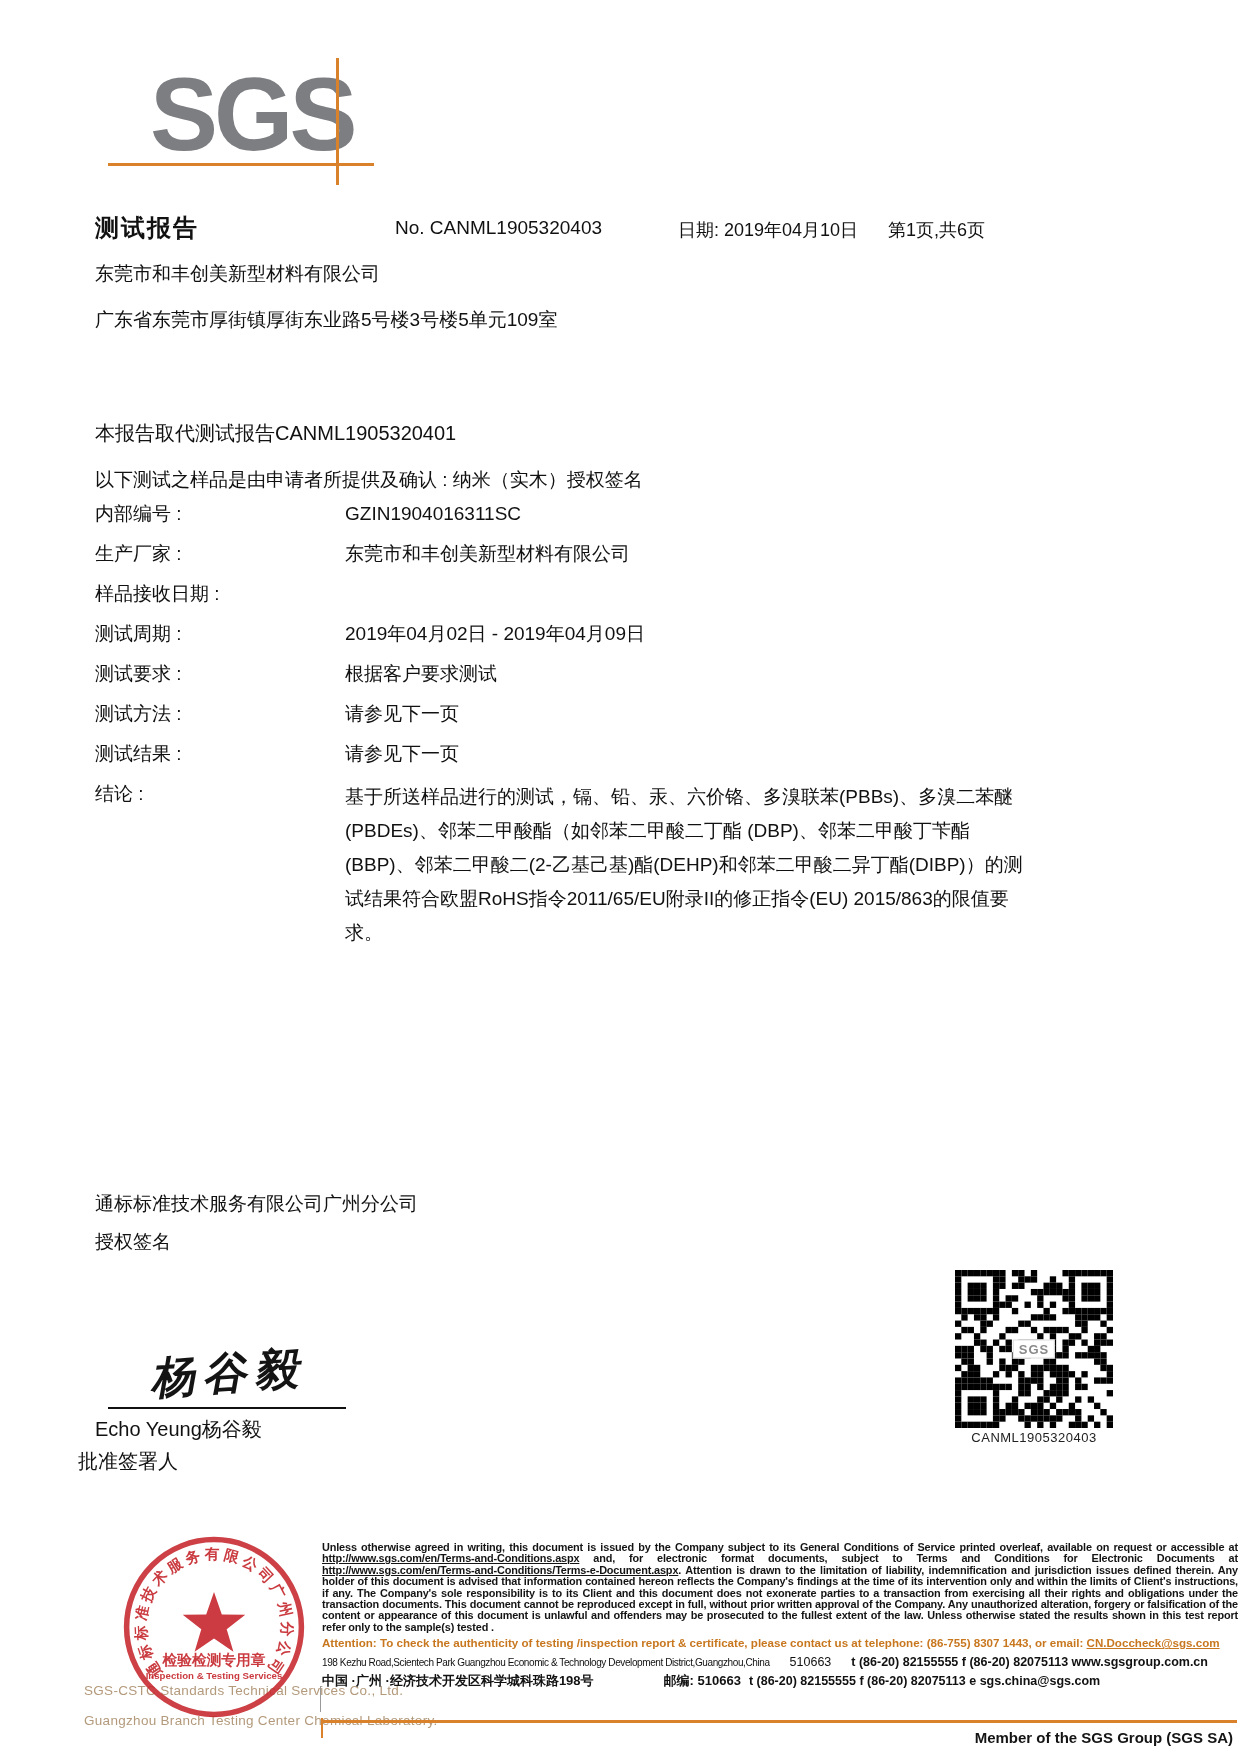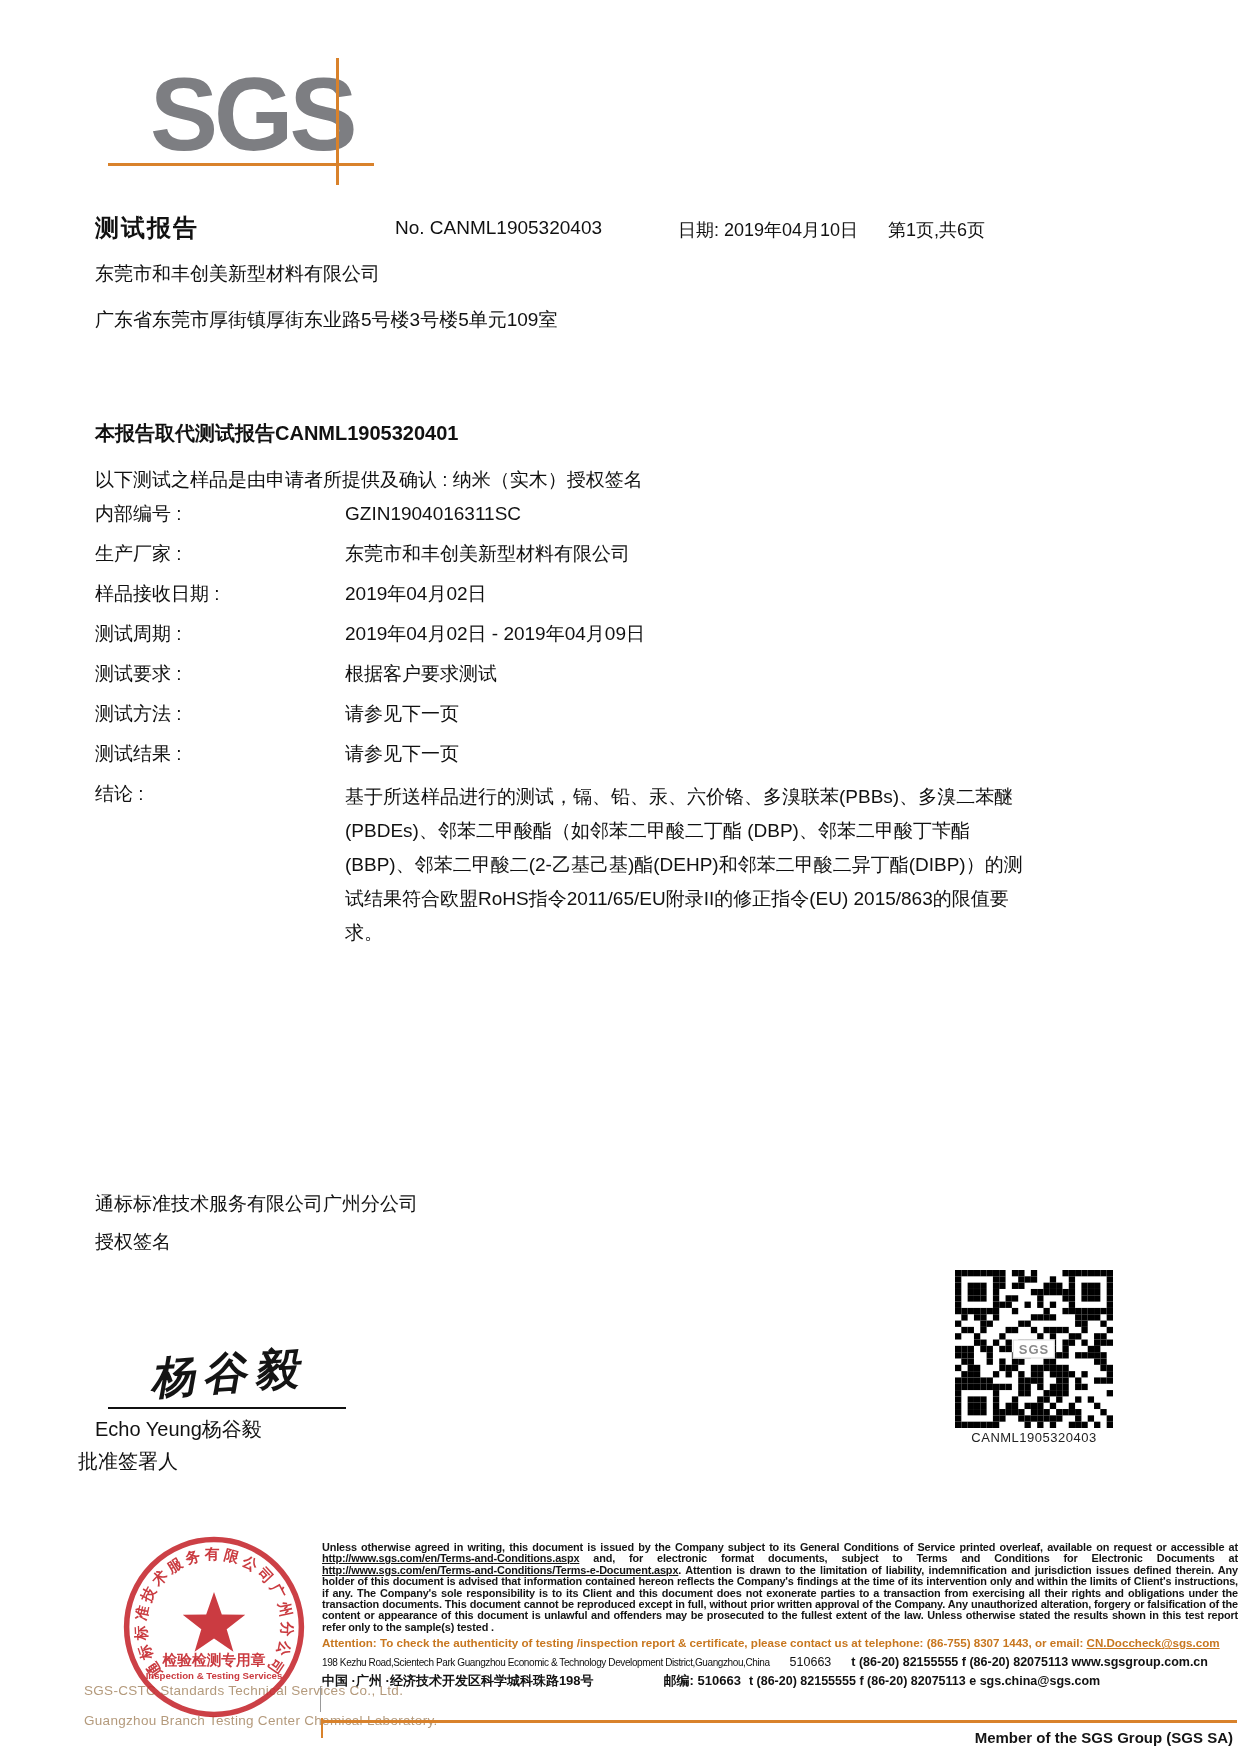--- a/index.html
+++ b/index.html
@@ -20,21 +20,21 @@
   .logo-hline { background:#d9822b; height:3px; }
   .logo-vline { background:#d9822b; width:3px; }
 
   
   .hdr-title { font-size:24px; font-weight:bold; letter-spacing:2px; }
   .hdr-no    { font-size:19px; }
   .hdr-date  { font-size:18px; }
   .hdr-page  { font-size:18px; }
 
   .cn-19 { font-size:19px; line-height:27px; }
-  .bold  { font-weight:bold; }
+  .bold  { font-weight:normal; }
 
   
   .fields { width:935px; }
   .frow { display:flex; margin-bottom:13px; }
   .frow.gap { margin-top:9px; }
   .flabel { width:250px; flex:0 0 250px; font-size:19px; line-height:27px; }
   .fvalue { flex:1; font-size:19px; line-height:27px; }
   .fvalue.wrap { line-height:34px; max-width:678px; }
 
   
@@ -109,21 +109,20 @@
     <div class="frow">
       <div class="flabel">内部编号 :</div>
       <div class="fvalue">GZIN1904016311SC</div>
     </div>
     <div class="frow">
       <div class="flabel">生产厂家 :</div>
       <div class="fvalue">东莞市和丰创美新型材料有限公司</div>
     </div>
     <div class="frow gap">
       <div class="flabel">样品接收日期 :</div>
-      <div class="fvalue">2019年04月02日</div>
     </div>
     <div class="frow">
       <div class="flabel">测试周期 :</div>
       <div class="fvalue">2019年04月02日 - 2019年04月09日</div>
     </div>
     <div class="frow">
       <div class="flabel">测试要求 :</div>
       <div class="fvalue">根据客户要求测试</div>
     </div>
     <div class="frow">

